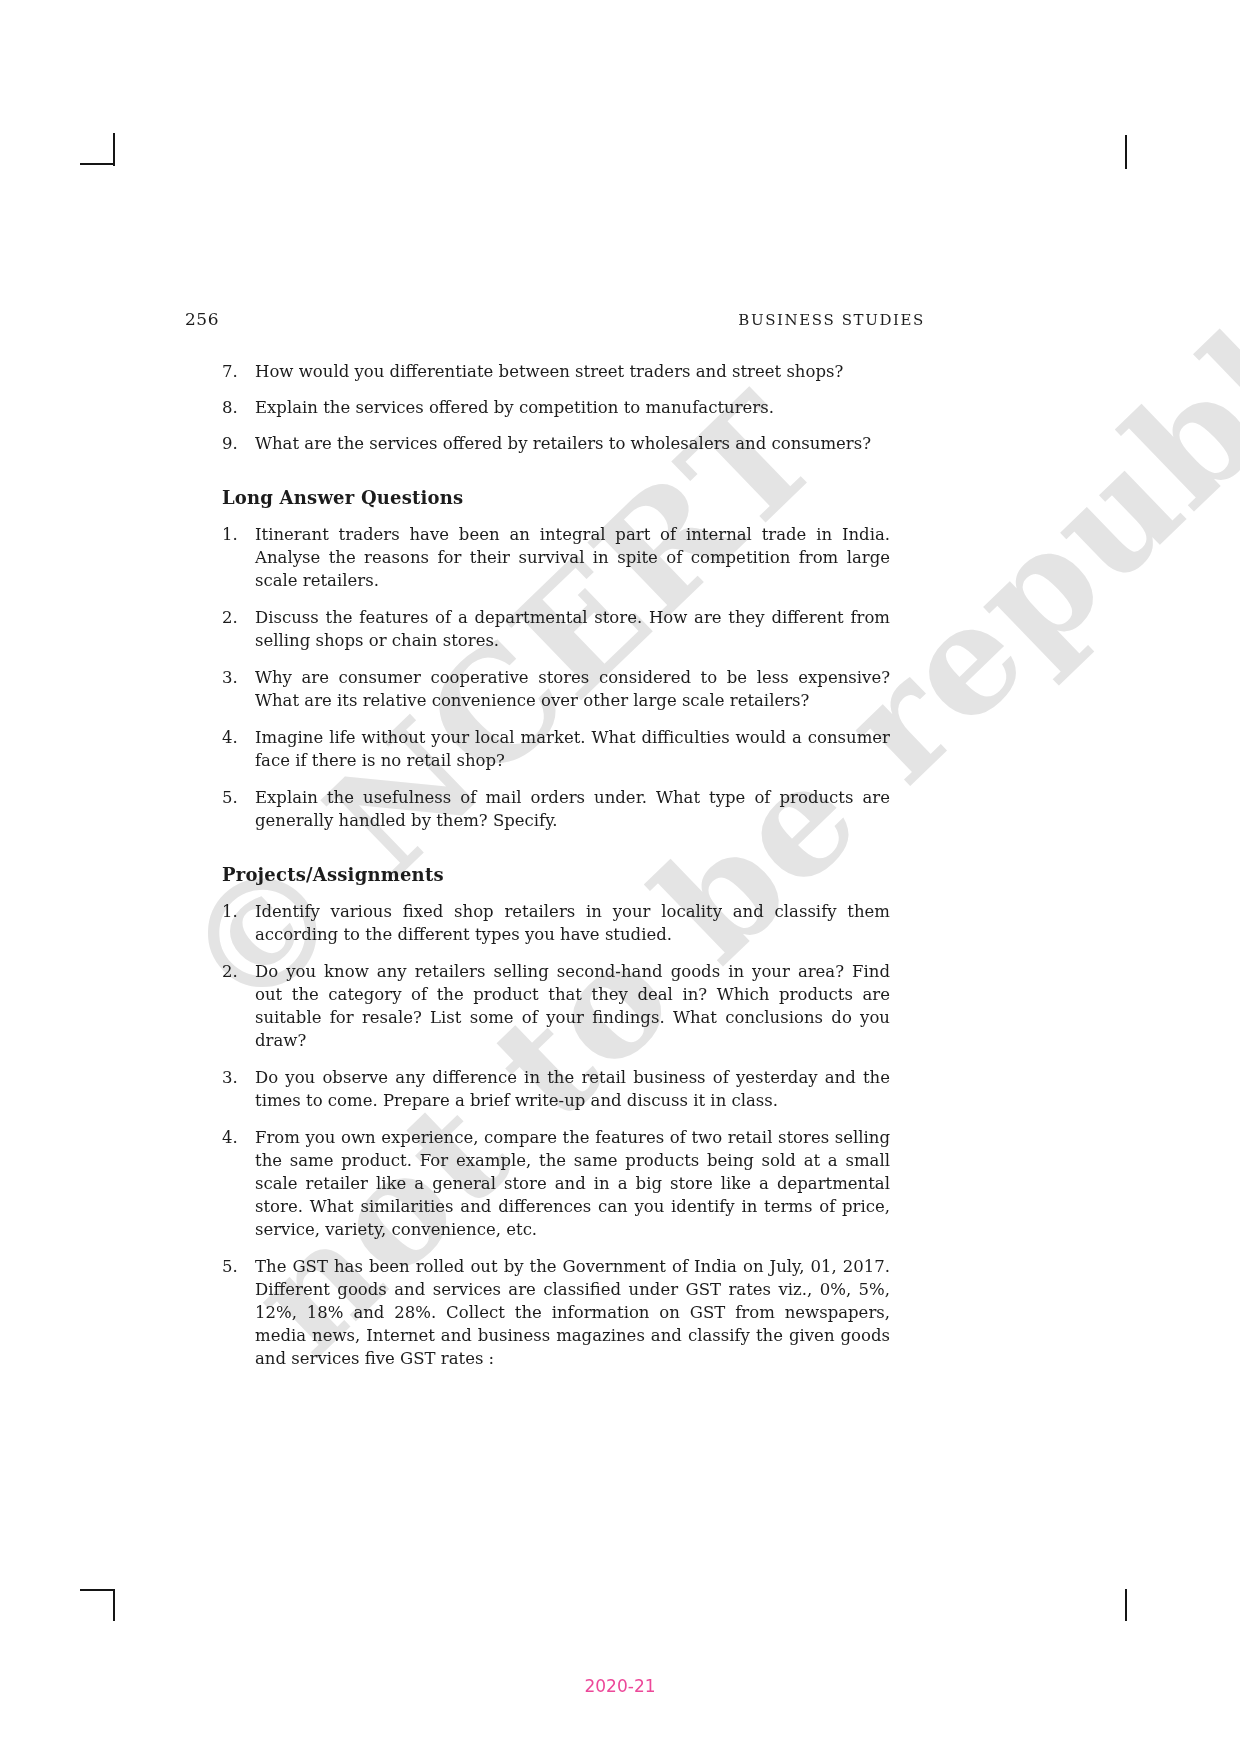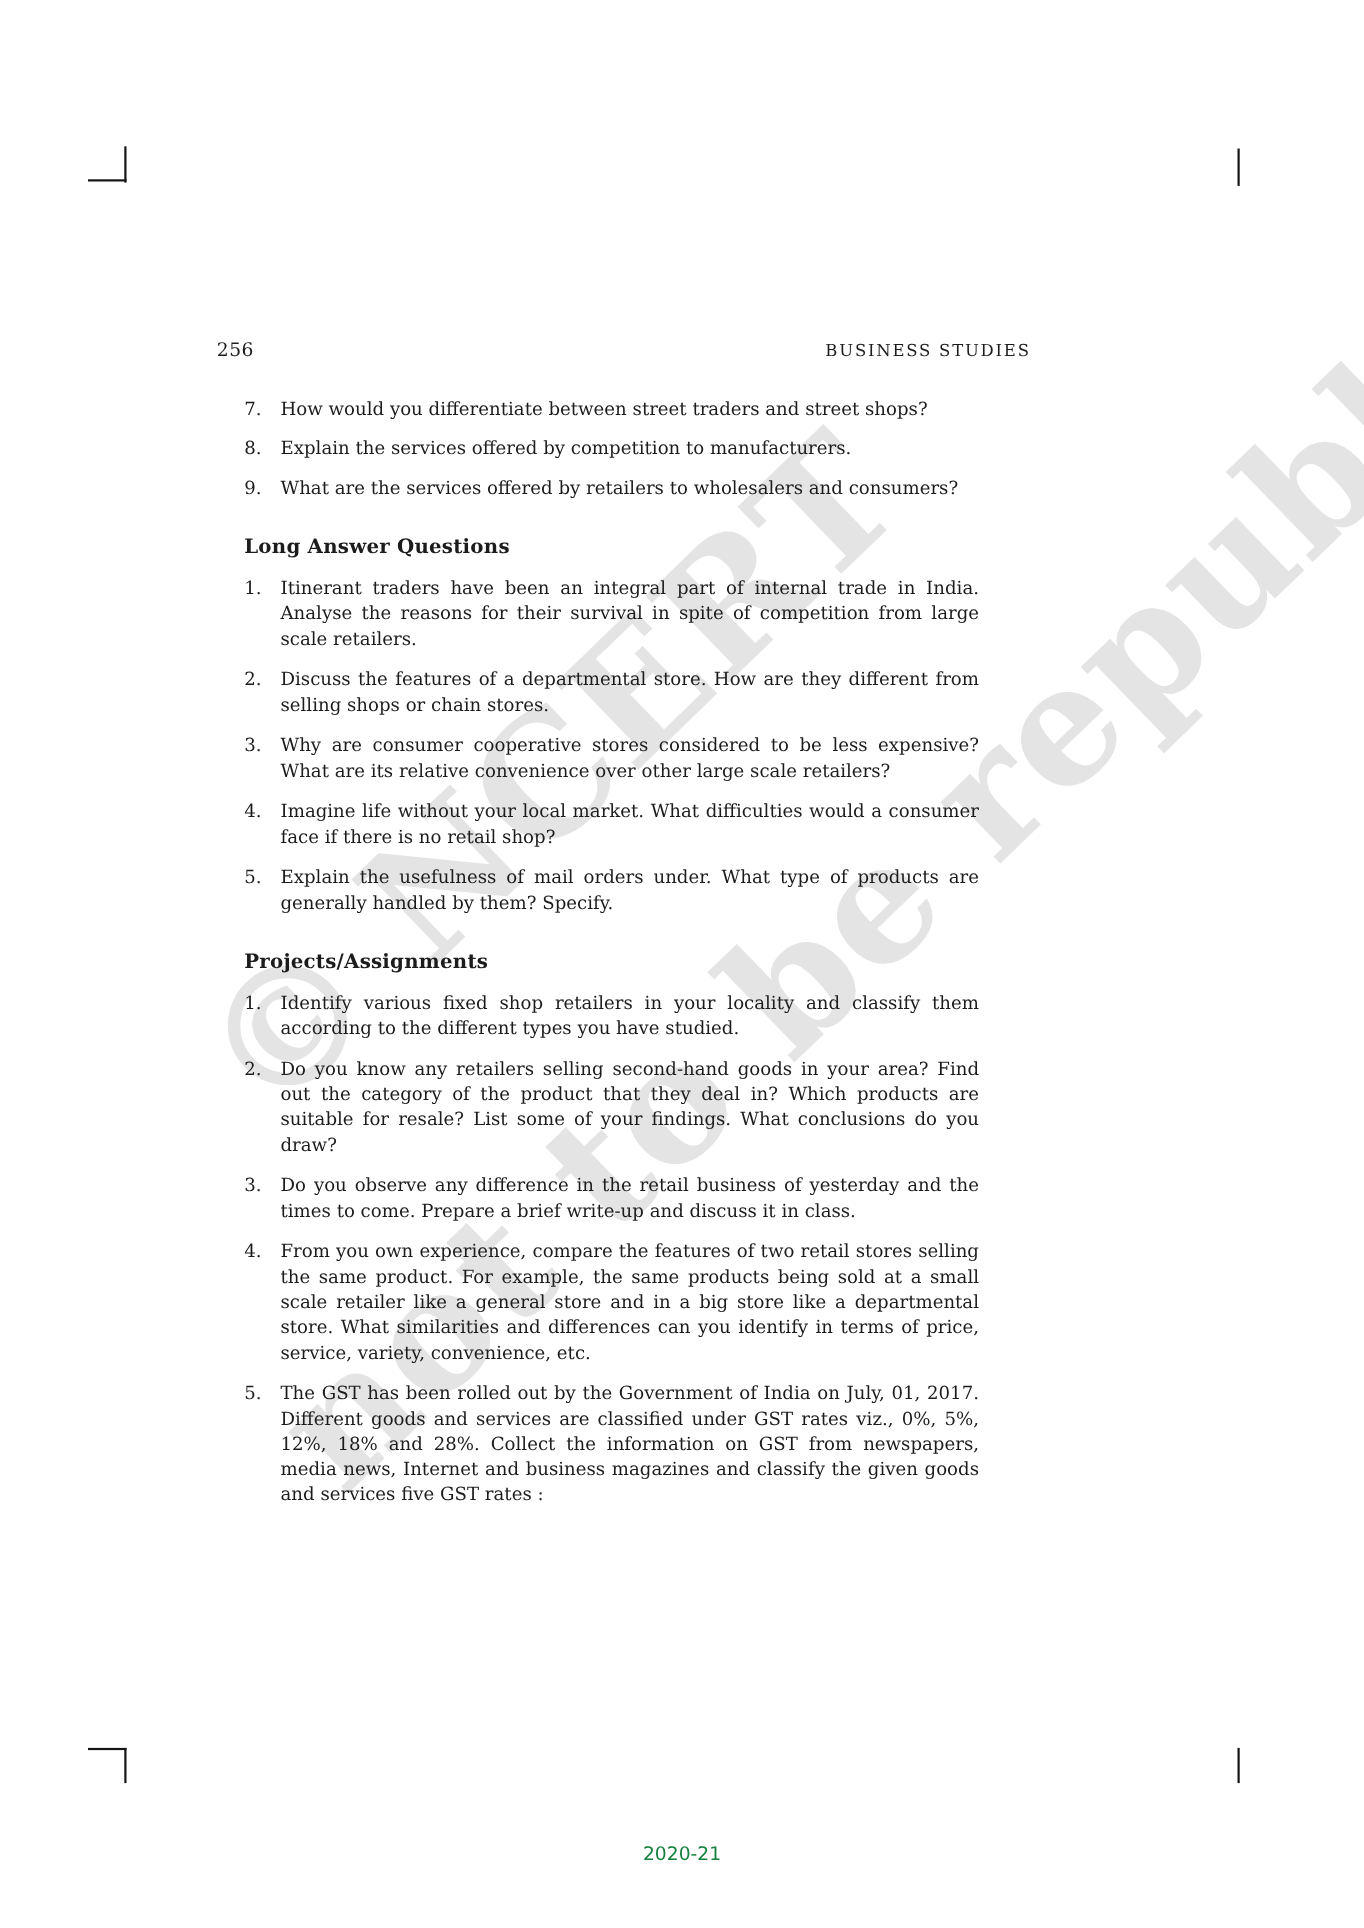--- a/index.html
+++ b/index.html
@@ -38,21 +38,21 @@
     z-index: 0;
     pointer-events: none;
     white-space: nowrap;
   }
   .watermark .wm-line1 { font-size: 150px; line-height: 290px; }
   .watermark .wm-line2 { font-size: 150px; line-height: 290px; letter-spacing: 2px; }
 
   
   .page-header {
     position: absolute;
-    left: 197px;
+    left: 185px;
     top: 309px;
     width: 740px;
     display: flex;
     justify-content: space-between;
     align-items: baseline;
     z-index: 1;
   }
   .page-number { font-size: 17px; letter-spacing: 0.5px; }
   .running-title { font-size: 15px; letter-spacing: 1.6px; text-align: center; }
 
@@ -84,21 +84,21 @@
 
   
   .page-footer {
     position: absolute;
     left: 0;
     top: 1676px;
     width: 1240px;
     text-align: center;
     font-family: "DejaVu Sans", sans-serif;
     font-size: 17px;
-    color: #15803d;
+    color: #ec4899;
     z-index: 1;
   }
 </style>
 </head>
 <body>
 
 <div class="page">
 
   <div class="mark mark-tl-v"></div>
   <div class="mark mark-tl-h"></div>

